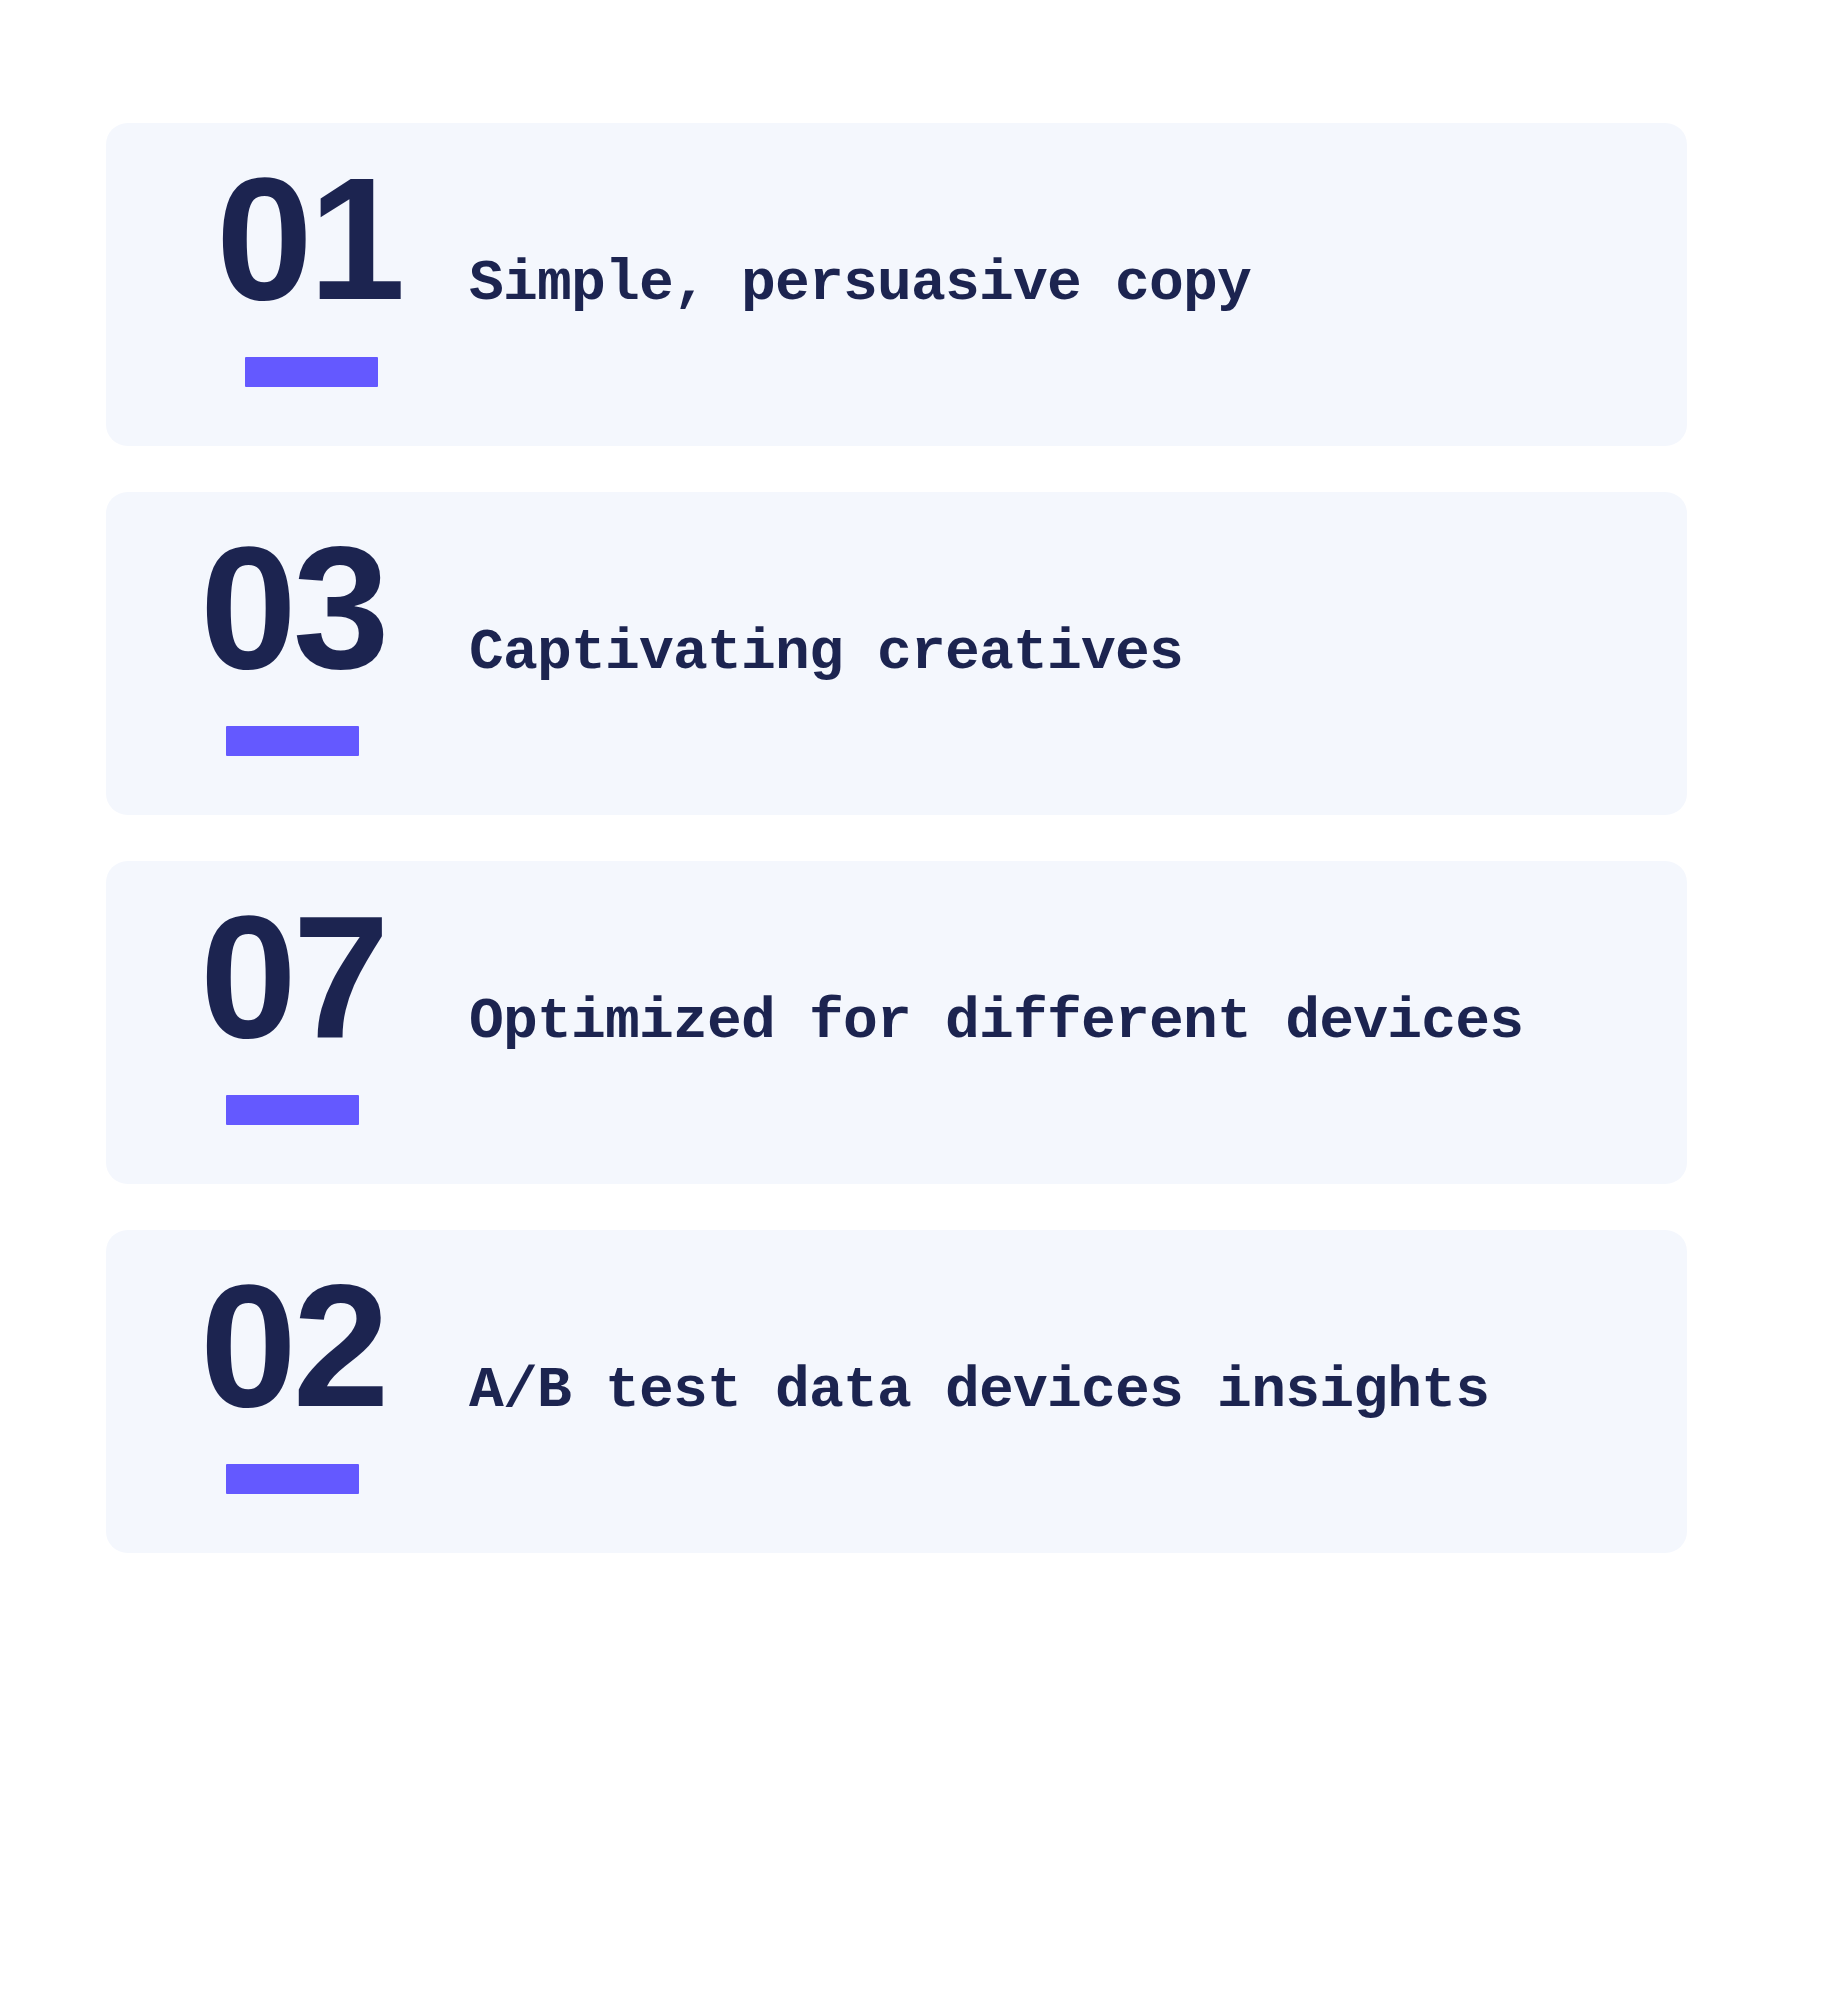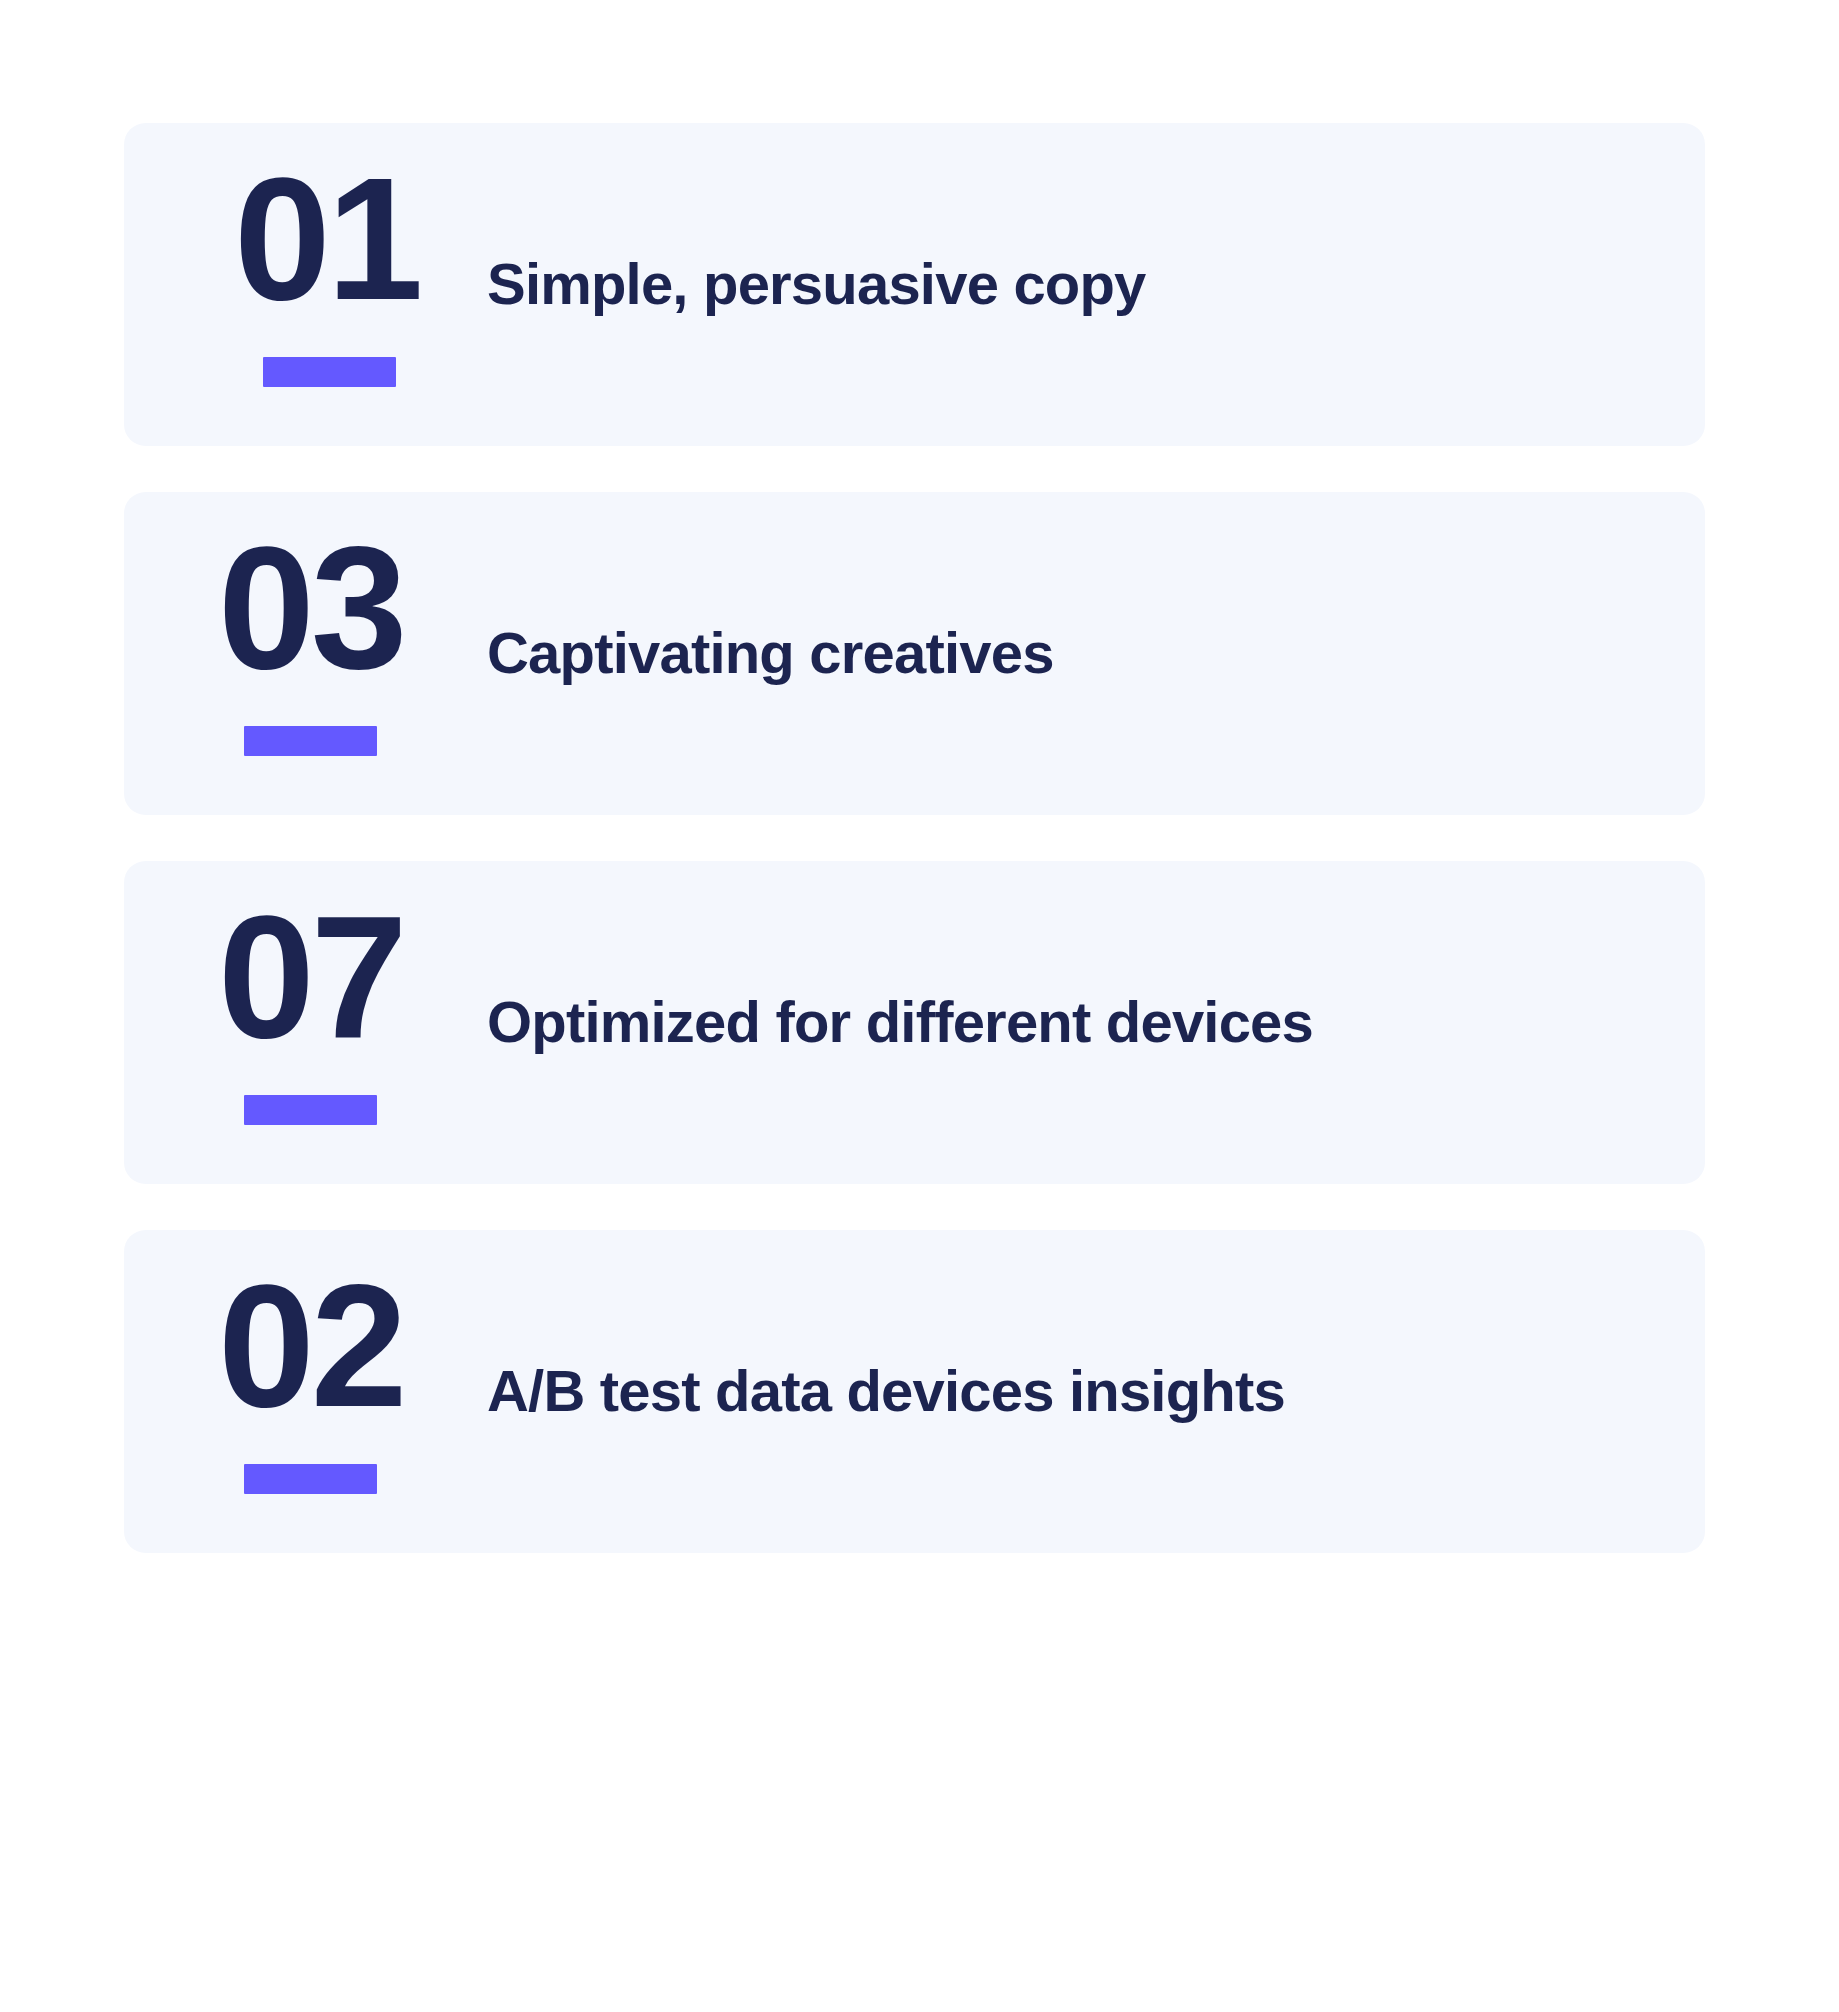--- a/index.html
+++ b/index.html
@@ -19,21 +19,21 @@
   .board {
     position: relative;
     width: 1840px;
     height: 2012px;
     background: #ffffff;
     box-sizing: border-box;
   }
 
   .card-stack {
     position: absolute;
-    left: 124px;
+    left: 106px;
     top: 123px;
     width: 1581px;
   }
 
   .step-card {
     position: relative;
     box-sizing: border-box;
     width: 1581px;
     height: 323px;
     margin-bottom: 46px;
@@ -82,21 +82,21 @@
   .label-block {
     flex: 1 1 auto;
     display: flex;
     align-items: center;
     height: 323px;
     padding-right: 59px;
     box-sizing: border-box;
   }
 
   .step-label {
-    font-family: Liberation Sans, sans-serif;
+    font-family: Liberation Mono, monospace;
     font-weight: 700;
     font-size: 58px;
     line-height: 1.15;
     letter-spacing: -0.8px;
     color: #1c2450;
     margin: 0;
   }
 
   
   .step-card[data-index="0"] .numeral-block { padding-left: 110px; }

